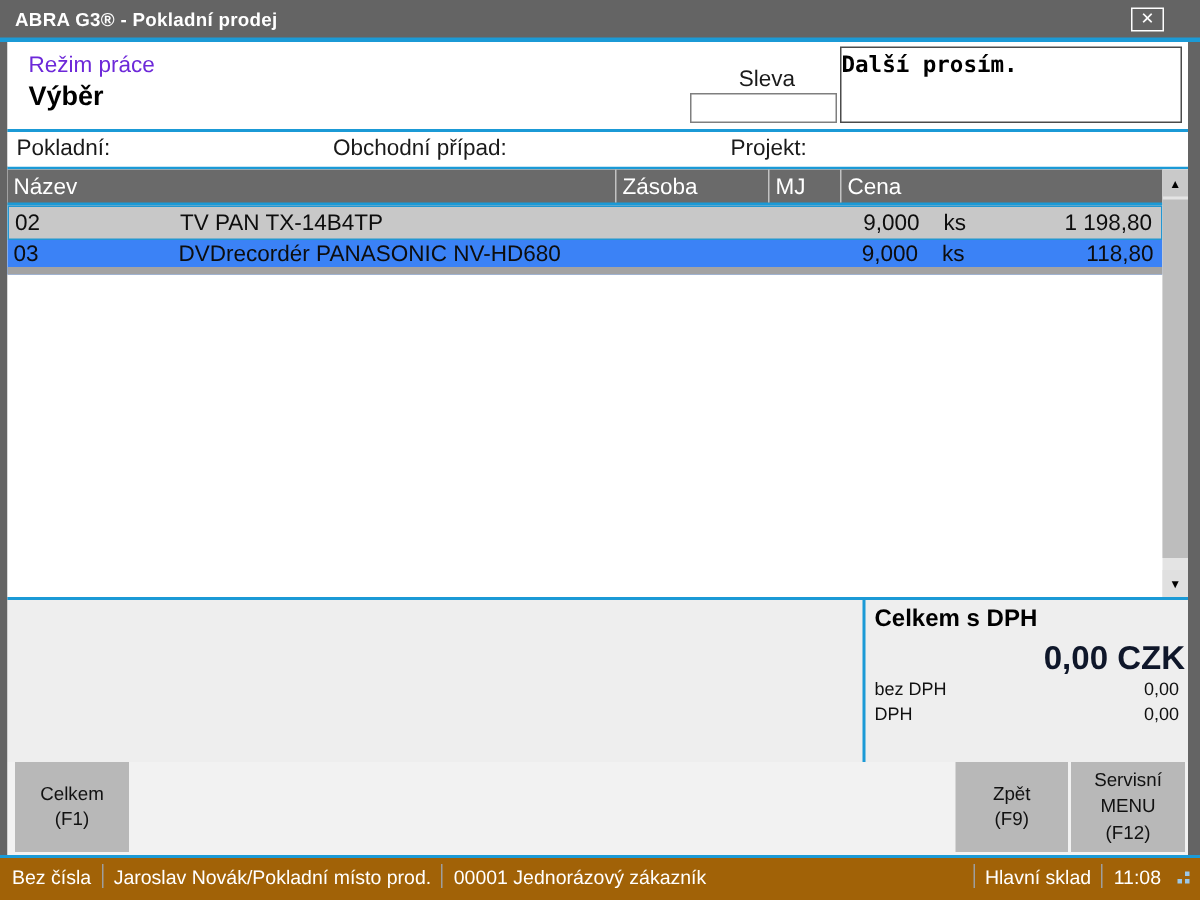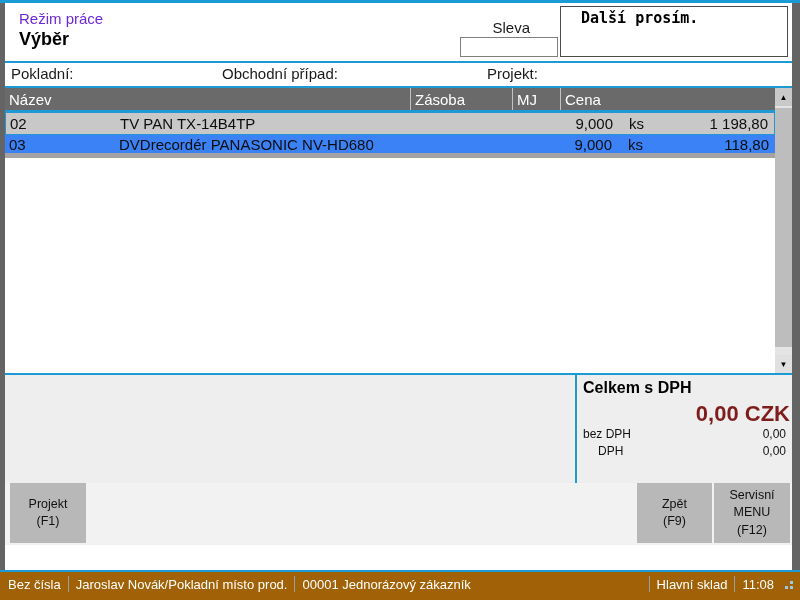--- a/index.html
+++ b/index.html
@@ -21,21 +21,21 @@
   .content { flex:1; background:#fff; border-left:5px solid #646464; border-right:8px solid #646464;
              display:flex; flex-direction:column; position:relative; }
 
   
   .top-panel { height:58px; background:#fff; position:relative; flex:0 0 auto; }
   .mode-label { position:absolute; left:14px; top:7px; font-size:15px; color:#6d28d9; }
   .mode-value { position:absolute; left:14px; top:26px; font-size:18px; font-weight:bold; color:#000; }
   .sleva-label { position:absolute; left:400px; top:16px; width:125px; text-align:right; font-size:15px; color:#1a1a1a; }
   .sleva-input { position:absolute; left:455px; top:34px; width:98px; height:20px; border:1px solid #7f7f7f; background:#fff; font-size:13px; padding:0 3px; }
   .display-box { position:absolute; left:555px; top:3px; width:228px; height:51px; background:#fff; border:1px solid #4b4b4b;
-                 font-family:"DejaVu Sans Mono", monospace; font-weight:bold; font-size:15px; color:#000; padding:2px 20px; }
+                 font-family:"DejaVu Sans Mono", monospace; font-weight:bold; font-size:15px; color:#000; padding:2px 0; }
 
   
   .context-row { height:23px; background:#fff; position:relative; font-size:15px; color:#1a1a1a; flex:0 0 auto; }
   .ctx-zakazka { position:absolute; left:6px; top:2px; }
   .ctx-obchodni { position:absolute; left:217px; top:2px; }
   .ctx-projekt { position:absolute; left:482px; top:2px; }
 
   
   .table-area { height:285px; background:#fff; position:relative; flex:0 0 auto; }
   .grid { position:absolute; left:0; top:0; right:17px; bottom:0; }
@@ -63,23 +63,23 @@
   .sb-up { top:0; background:#c9c9c9; }
   .sb-down { bottom:0; background:#e0e0e0; }
   .sb-thumb { position:absolute; left:0; top:20px; width:17px; height:239px; background:#bdbdbd; }
 
   
   .summary { height:108px; background:#eeeeee; display:flex; flex:0 0 auto;padding-left:31px; }
   .summary-left { flex:1; }
   .summary-divider { width:2px; background:#1b9ad6; }
   .summary-right { width:215px; display:flex; flex-direction:column; padding:4px 2px 0 6px; }
   .total-label { font-size:16px; font-weight:bold; color:#000; }
-  .total-value { font-size:22px; font-weight:bold; color:#7f1d1d; text-align:right; margin-top:4px; }
+  .total-value { font-size:22px; font-weight:bold; color:#0f172a; text-align:right; margin-top:4px; }
   .vat-row { display:flex; justify-content:space-between; font-size:12px; color:#111; margin-top:0; padding-right:4px; }
-  .vat-row + .vat-row { margin-top:3px;margin-left:15px; }
+  .vat-row + .vat-row { margin-top:3px; }
 
   
   .button-bar { height:62px; background:#f2f2f2; position:relative; flex:0 0 auto; }
   .fbtn { position:absolute; top:0; height:60px; background:#b8b8b8; color:#111; font-size:12.5px;
           display:flex; flex-direction:column; align-items:center; justify-content:center; line-height:1.4; cursor:default; }
   .btn-vybrat { left:5px; width:76px; }
   .btn-zpet { left:632px; width:75px; }
   .btn-servis { left:709px; width:76px; }
 
   
@@ -89,20 +89,24 @@
   .sb-spacer { flex:1; }
   .grip { position:relative; width:12px; height:12px; margin-left:8px; flex:0 0 auto; }
   .grip::after { content:""; position:absolute; right:1px; bottom:1px; width:3px; height:3px; background:#9cc7e6;
                  box-shadow:-5px 0 0 #9cc7e6, 0 -5px 0 #9cc7e6; }
 </style>
 </head>
 <body>
 
 <div class="window">
 
+  <div class="titlebar">
+    <span class="title">ABRA G3® - Pokladní prodej</span>
+    <span class="close-btn">✕</span>
+  </div>
 
   <div class="hline-blue"></div>
 
   <div class="content">
 
     <div class="top-panel">
       <div class="mode-label">Režim práce</div>
       <div class="mode-value">Výběr</div>
       <div class="sleva-label">Sleva</div>
       <input class="sleva-input" value="" style="">
@@ -165,21 +169,21 @@
         </div>
         <div class="vat-row">
           <span>DPH</span>
           <span>0,00</span>
         </div>
       </div>
     </div>
 
     <div class="button-bar">
       <div class="fbtn btn-vybrat">
-        <span>Projekt</span>
+        <span>Celkem</span>
         <span>(F1)</span>
       </div>
       <div class="fbtn btn-zpet">
         <span>Zpět</span>
         <span>(F9)</span>
       </div>
       <div class="fbtn btn-servis">
         <span>Servisní</span>
         <span>MENU</span>
         <span>(F12)</span>

